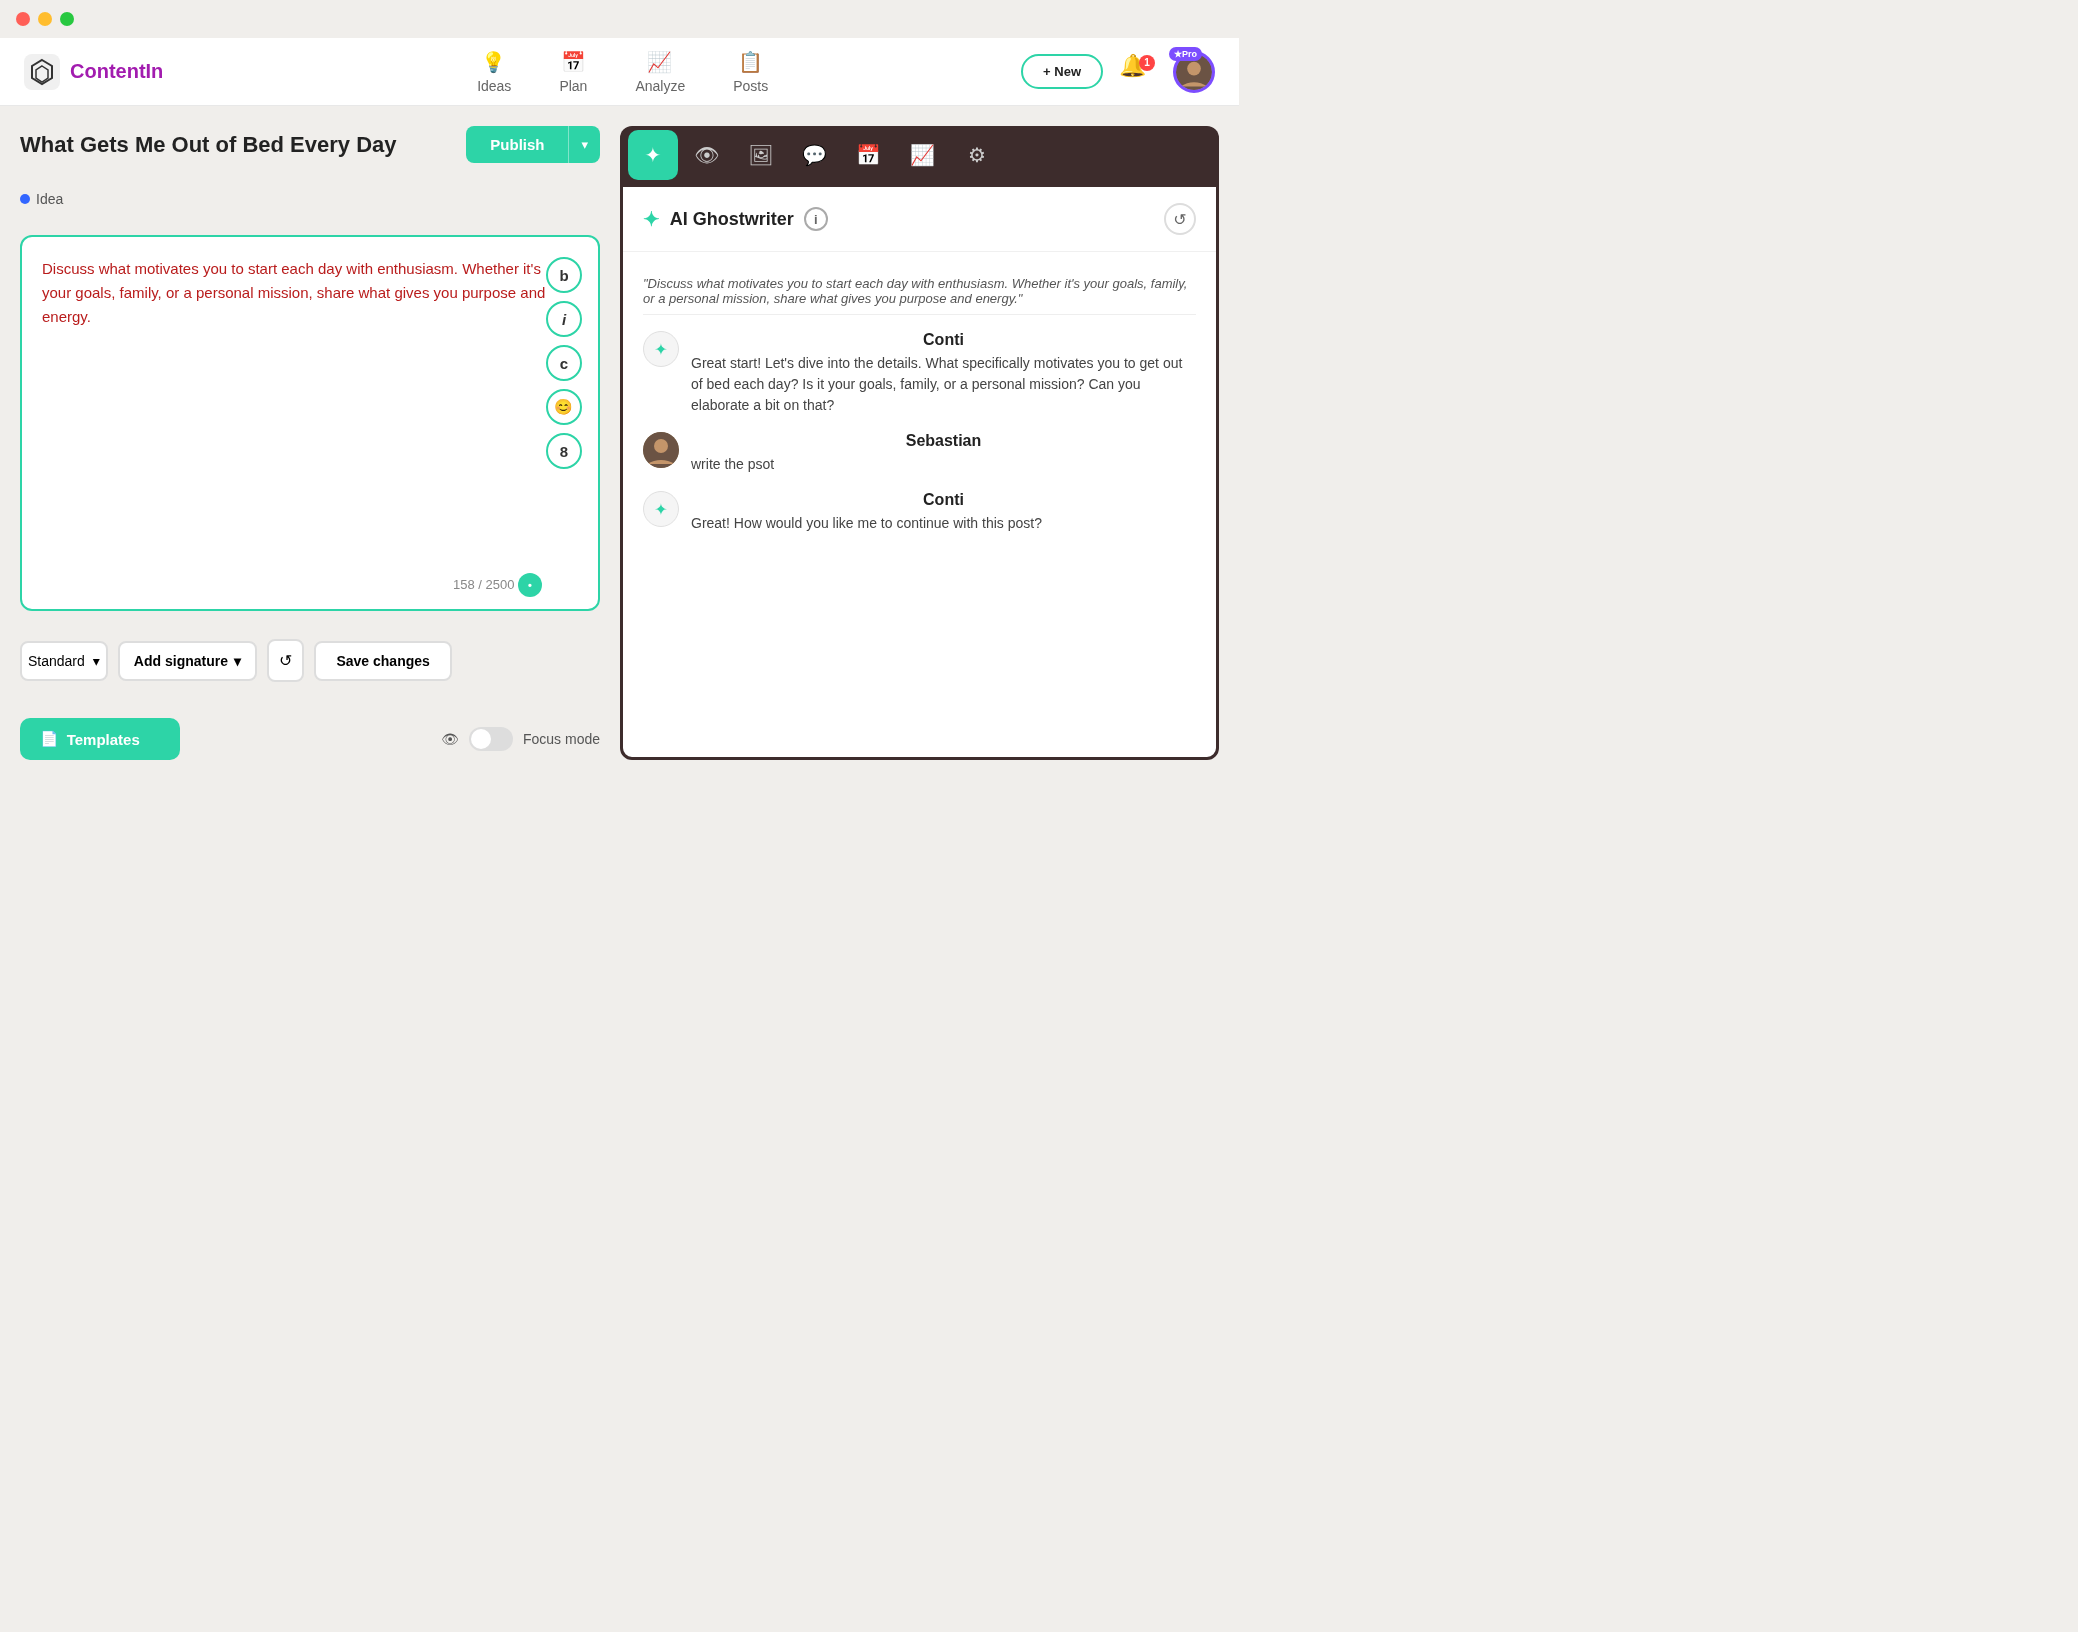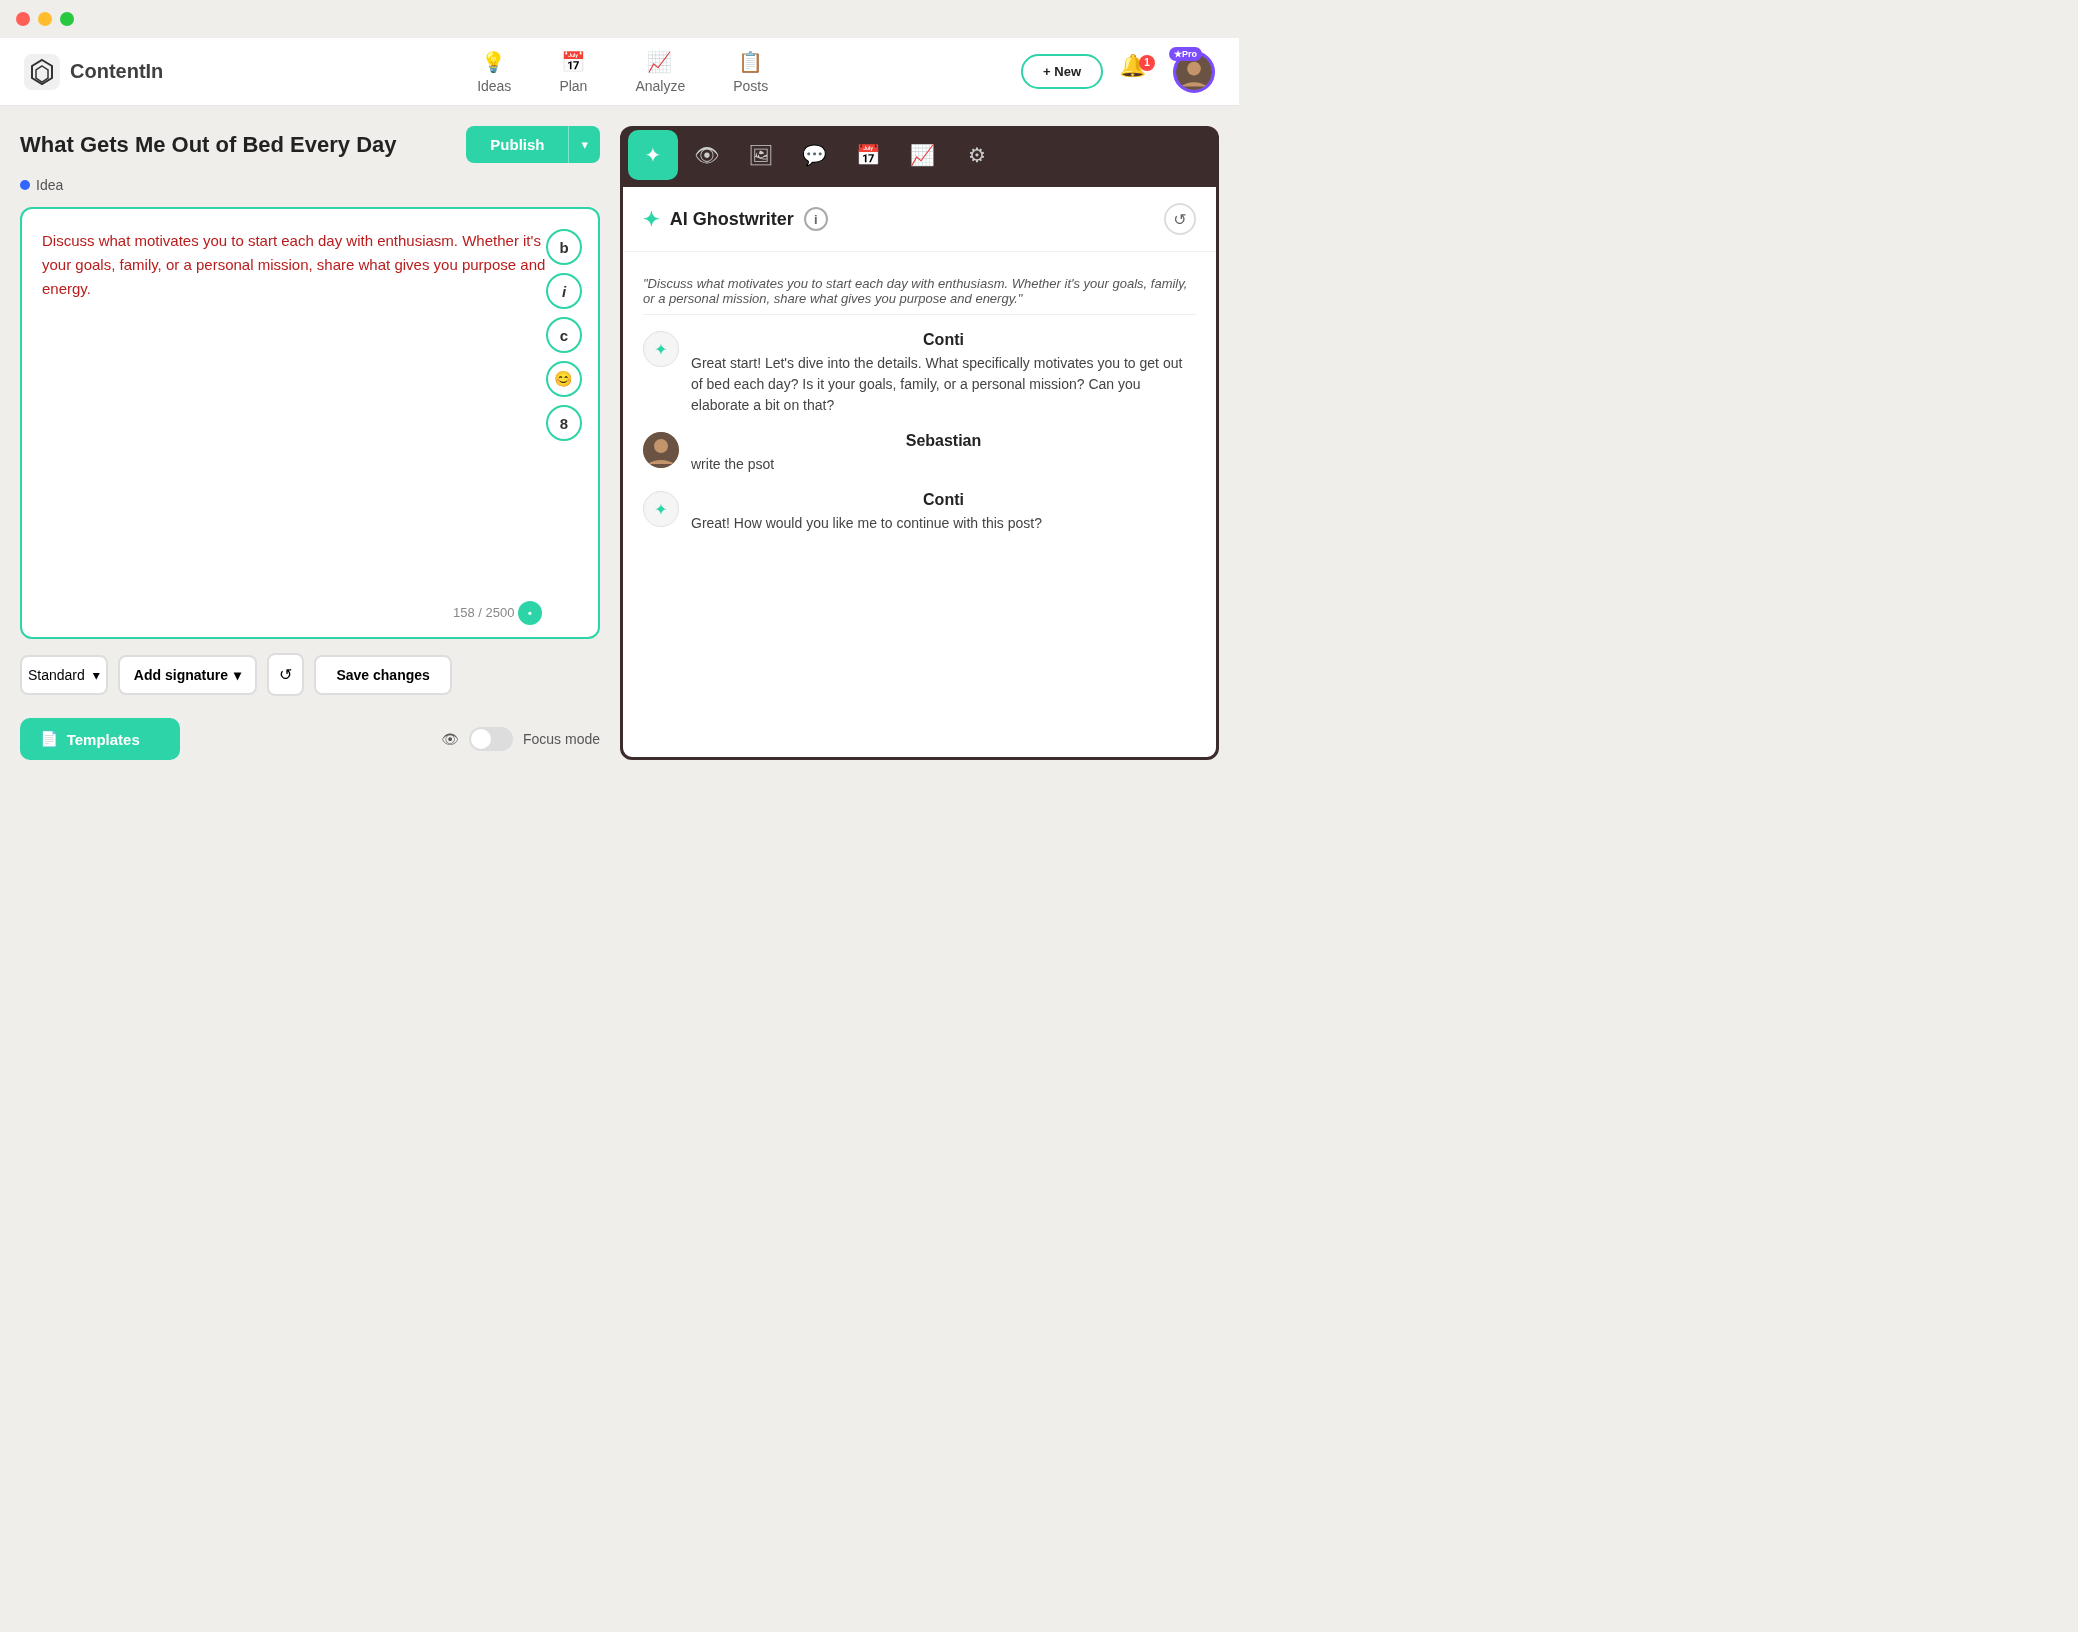--- a/index.html
+++ b/index.html
@@ -36,21 +36,21 @@
       padding: 0 24px;
       border-bottom: 1px solid #e8e8e8;
       position: relative;
     }
     .logo {
       display: flex;
       align-items: center;
       gap: 10px;
       font-weight: 700;
       font-size: 20px;
-      color: #404040;
+      color: #a21caf;
       margin-right: 61px;
     }
     .logo-icon {
       width: 36px; height: 36px;
     }
     .nav-items {
       display: flex;
       gap: 48px;
       flex: 1;
       justify-content: center;
@@ -122,21 +122,21 @@
       background: #f0eeeb;
       padding: 20px 20px 20px 20px;
       gap: 20px;
     }
 
     
     .left-panel {
       flex: 0 0 580px;
       display: flex;
       flex-direction: column;
-      gap: 14px;
+      gap: 28px;
     }
     .post-title {
       font-size: 22px;
       font-weight: 700;
       color: #222;
     }
     .post-header {
       display: flex;
       align-items: center;
       justify-content: space-between;

